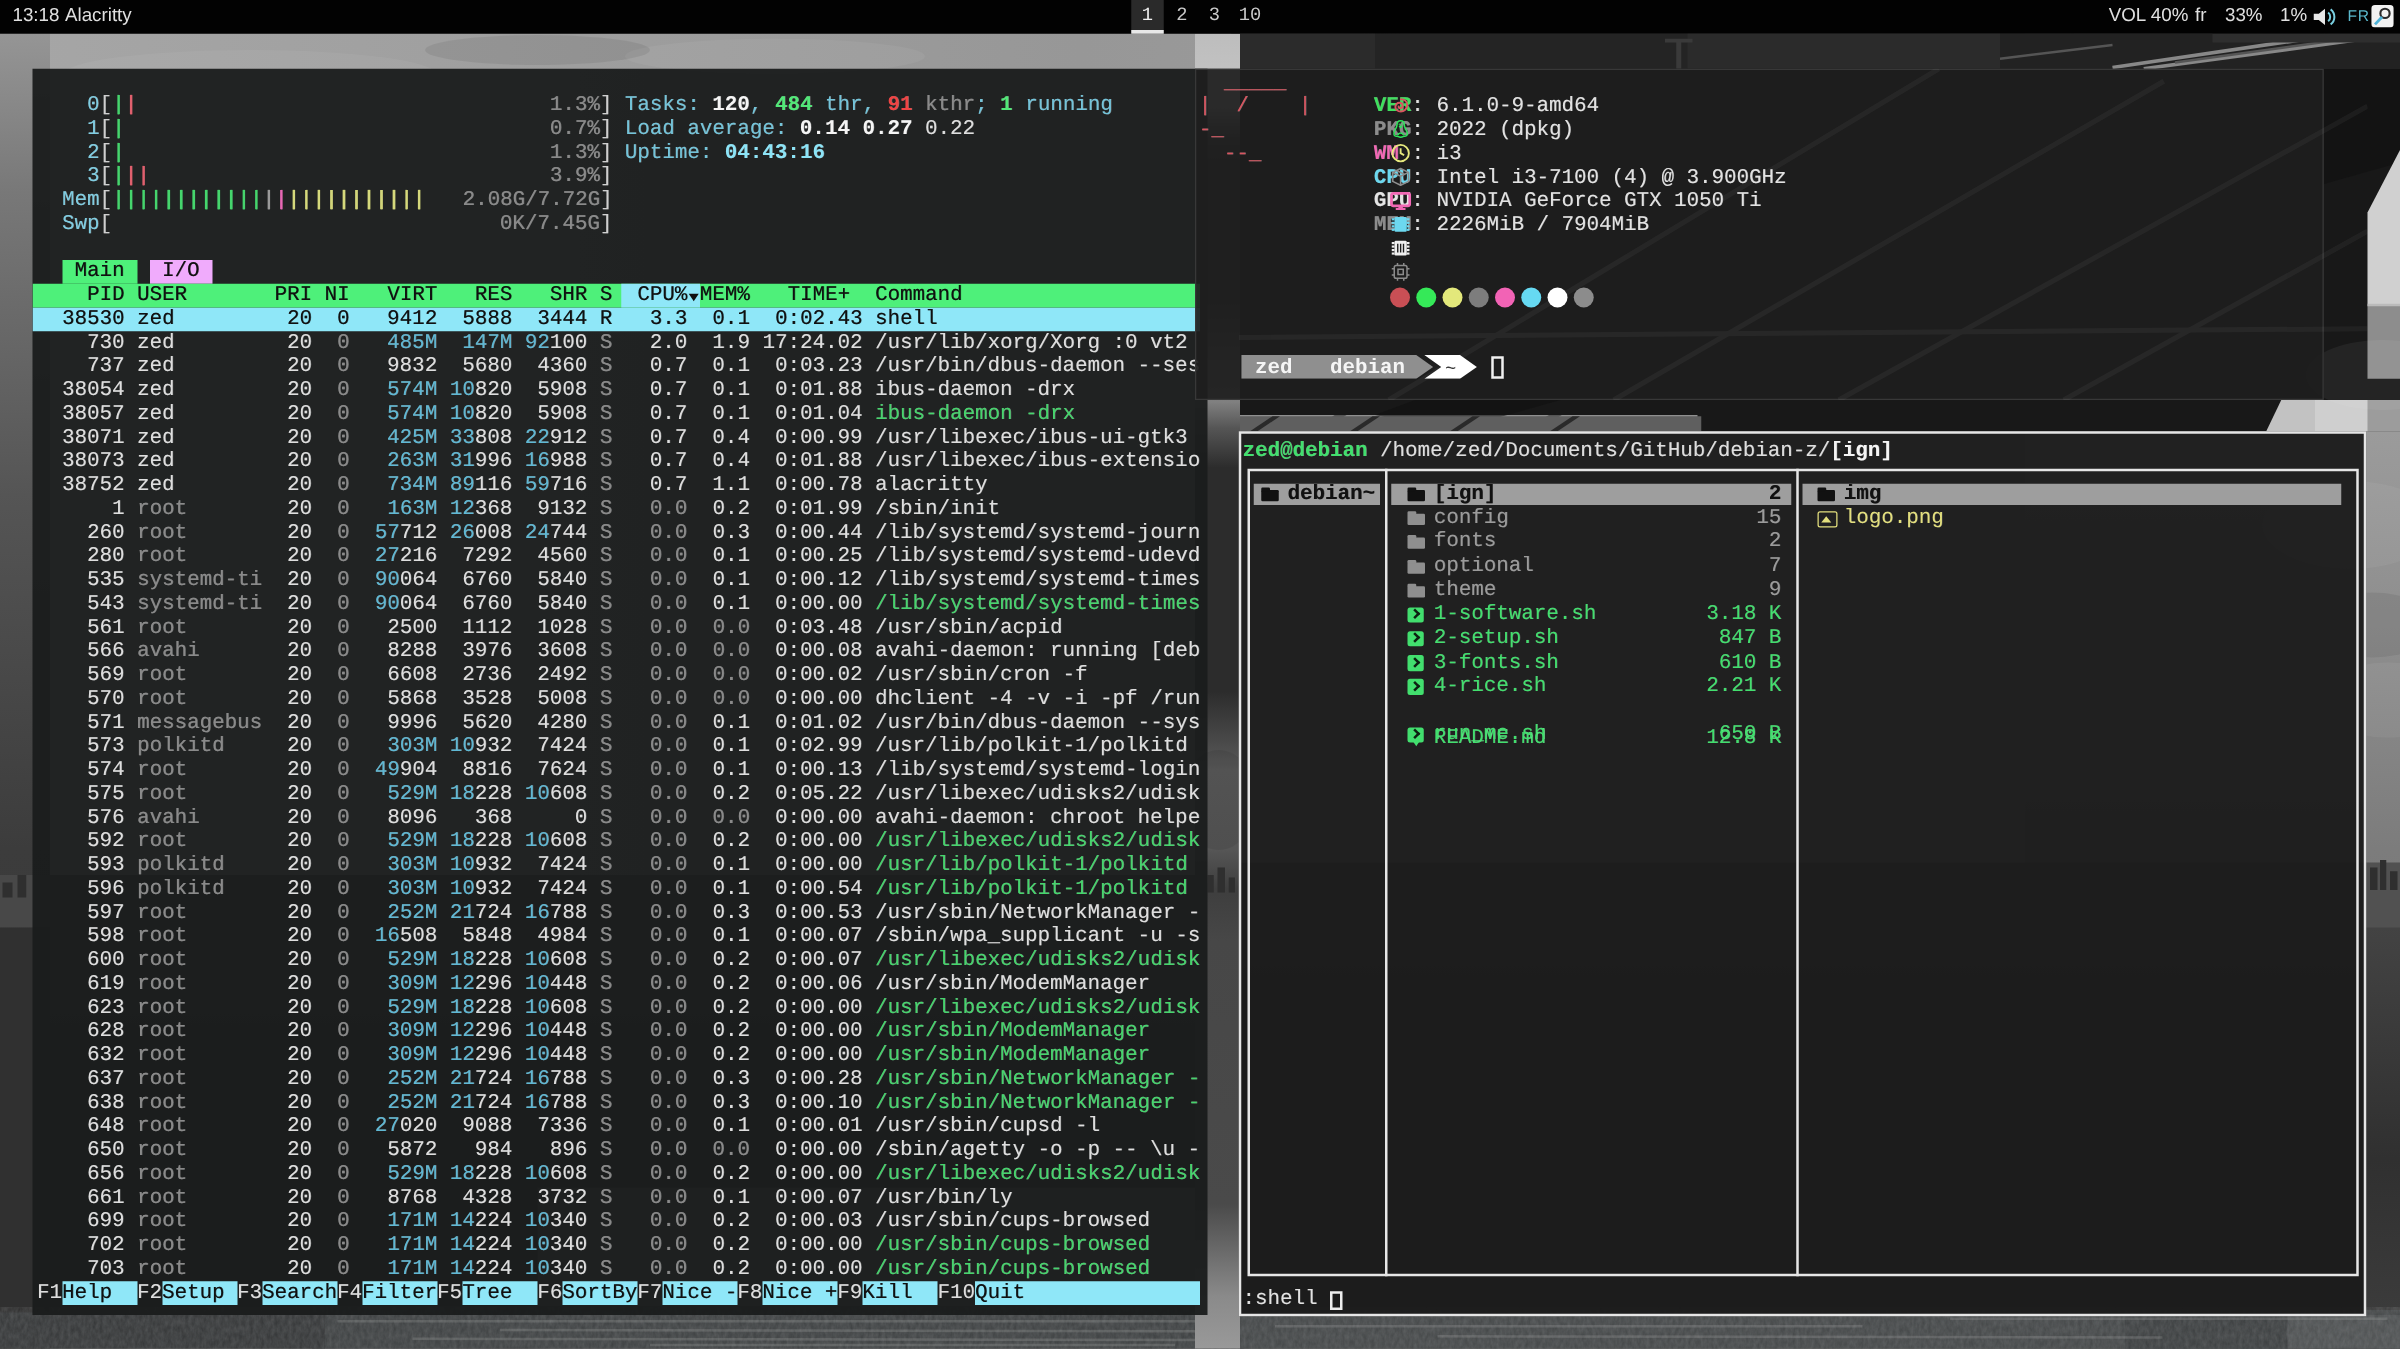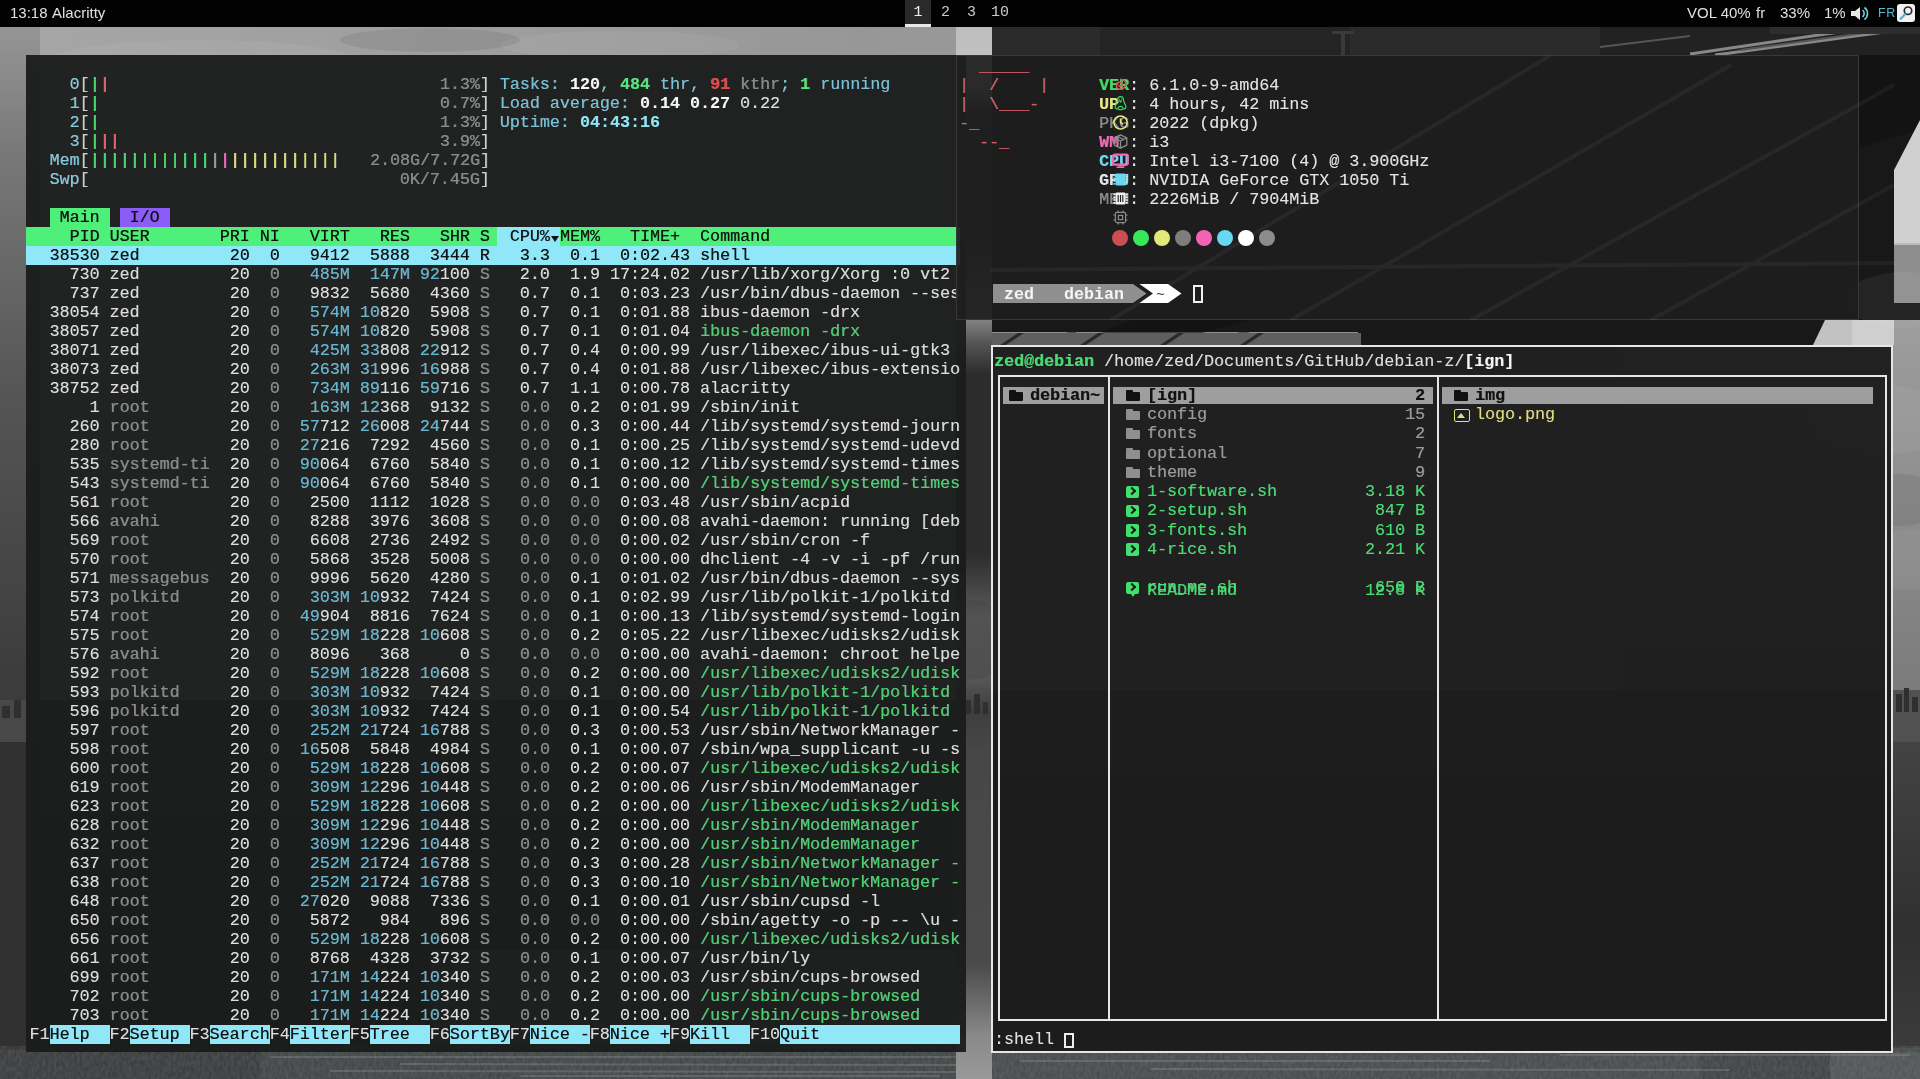--- a/index.html
+++ b/index.html
@@ -12,28 +12,28 @@
 .G{color:#46d56d}.bG{color:#52e878;font-weight:bold}
 .mG{color:#46d56d;text-shadow:0.7px 0 0 #46d56d}.mR{color:#e0606e;text-shadow:0.7px 0 0 #e0606e}.mY{color:#d6d97c;text-shadow:0.7px 0 0 #d6d97c}.mP{color:#e869b5;text-shadow:0.7px 0 0 #e869b5}.mg{color:#9a9a9a;text-shadow:0.7px 0 0 #9a9a9a}
 .br{color:#cfcfcf}.k{color:#101010;text-shadow:0.4px 0 0 rgba(0,0,0,0.5)}
 #htop{left:26px;top:55px;width:940px;height:997px;background:rgba(26,28,28,0.952)}
 #htopc{position:absolute;left:3.5px;top:1.4px;width:933px}
 .hdr{background:#4ef07a;position:relative;width:933.5px;margin-left:-3.5px;padding-left:3.5px}
 .hdr>span:first-child{position:absolute;left:470.5px;top:0;width:63px;height:19px;background:#8fe7f8}
 .hdr *{position:relative}
 .row.sel{background:#8fe7f8;width:933.5px;margin-left:-3.5px;padding-left:3.5px}
 .tabg{background:#4ef07a;color:#101010;text-shadow:0.4px 0 0 rgba(0,0,0,0.5)}
-.tabb{background:#8b5cf6;color:#101010;text-shadow:0.4px 0 0 rgba(0,0,0,0.5)}
+.tabb{background:#f0abfc;color:#101010;text-shadow:0.4px 0 0 rgba(0,0,0,0.5)}
 .fk{background:#8fe7f8;color:#101010;text-shadow:0.4px 0 0 rgba(0,0,0,0.5)}
 .karr{font-size:12px}
 #fetch{left:956px;top:55px;width:903px;height:265px;background:rgba(30,30,30,0.93);border:1px solid #383838}
 #fetchc{position:absolute;left:2px;top:1px}
 .fa{color:#d9545f}
 .fr{color:#d9545f;font-weight:bold}.fg{color:#3fe05e;font-weight:bold}
-.fy{color:#e6e97e;font-weight:bold}.fgr{color:#8c8c8c;font-weight:normal}
+.fy{color:#e6e97e;font-weight:bold}.fgr{color:#8c8c8c;font-weight:bold}
 .fp{color:#f268b5;font-weight:bold}.fc{color:#6cd8ef;font-weight:bold}
 .fw{color:#e5e5e5;font-weight:bold}.fv{color:#e2e2e2}
 #dots{position:absolute;left:1112px;top:229.5px}
 #dots div{width:16px;height:16px;border-radius:50%;display:inline-block;margin-right:5px}
 #prompt{position:absolute;left:993px;top:284.4px;height:19px}
 #vifm{left:991px;top:345px;width:902px;height:708px;background:rgba(27,27,27,0.955);border:2px solid #e6e6e6}
 #vtitle{position:absolute;left:994px;top:352px;height:19px}
 .vg{color:#42df6e;font-weight:bold}
 #vbox{position:absolute;left:997.5px;top:375px;width:889px;height:646px;border:2px solid #e6e6e6}
 .vsep{position:absolute;top:375px;width:2px;height:646px;background:#e6e6e6}
@@ -255,21 +255,20 @@
 <div class="row">    <span class="w">699</span> <span class="g">root</span>        <span class="w">20</span>  <span class="g">0</span>   <span class="cv">171M</span> <span class="cv">14</span><span class="w">224</span> <span class="cv">10</span><span class="w">340</span> <span class="g">S</span>   <span class="g">0.0</span>  <span class="w">0.2</span>  <span class="w">0:00.03</span> <span class="w">/usr/sbin/cups-browsed</span>    </div>
 <div class="row">    <span class="w">702</span> <span class="g">root</span>        <span class="w">20</span>  <span class="g">0</span>   <span class="cv">171M</span> <span class="cv">14</span><span class="w">224</span> <span class="cv">10</span><span class="w">340</span> <span class="g">S</span>   <span class="g">0.0</span>  <span class="w">0.2</span>  <span class="w">0:00.00</span> <span class="G">/usr/sbin/cups-browsed</span>    </div>
 <div class="row">    <span class="w">703</span> <span class="g">root</span>        <span class="w">20</span>  <span class="g">0</span>   <span class="cv">171M</span> <span class="cv">14</span><span class="w">224</span> <span class="cv">10</span><span class="w">340</span> <span class="g">S</span>   <span class="g">0.0</span>  <span class="w">0.2</span>  <span class="w">0:00.00</span> <span class="G">/usr/sbin/cups-browsed</span>    </div>
 <div class="row"><span class="w">F1</span><span class="fk">Help  </span><span class="w">F2</span><span class="fk">Setup </span><span class="w">F3</span><span class="fk">Search</span><span class="w">F4</span><span class="fk">Filter</span><span class="w">F5</span><span class="fk">Tree  </span><span class="w">F6</span><span class="fk">SortBy</span><span class="w">F7</span><span class="fk">Nice -</span><span class="w">F8</span><span class="fk">Nice +</span><span class="w">F9</span><span class="fk">Kill  </span><span class="w">F10</span><span class="fk">Quit</span><span class="fk">              </span></div>
     </div>
   </div>
 <div class="win" id="fetch">
     <div id="fetchc">
       <div class="row"><span class="fa">  _____</span>                                                       </div>
 <div class="row"><span class="fa">|  /    |</span>     <span class="fg">VER</span><span class="fv">:</span> <span class="fv">6.1.0-9-amd64</span>                              </div>
-<div class="row"><span class="fa">|  \___-</span>      <span class="fy">UP</span> <span class="fv">:</span> <span class="fv">4 hours, 42 mins</span>                           </div>
 <div class="row"><span class="fa">-_</span>            <span class="fgr">PKG</span><span class="fv">:</span> <span class="fv">2022 (dpkg)</span>                                </div>
 <div class="row"><span class="fa">  --_</span>         <span class="fp">WM</span> <span class="fv">:</span> <span class="fv">i3</span>                                         </div>
 <div class="row">              <span class="fc">CPU</span><span class="fv">:</span> <span class="fv">Intel i3-7100 (4) @ 3.900GHz</span>               </div>
 <div class="row">              <span class="fw">GPU</span><span class="fv">:</span> <span class="fv">NVIDIA GeForce GTX 1050 Ti</span>                 </div>
 <div class="row">              <span class="fgr">MEM</span><span class="fv">:</span> <span class="fv">2226MiB / 7904MiB</span>                          </div>
 <div class="row">                                                              </div>
     </div>
   </div>
 <svg style="position:absolute;left:991px;top:55px" width="903" height="265" viewBox="0 0 903 265">
     <g stroke="#ffffff" stroke-width="4" opacity="0.045">

